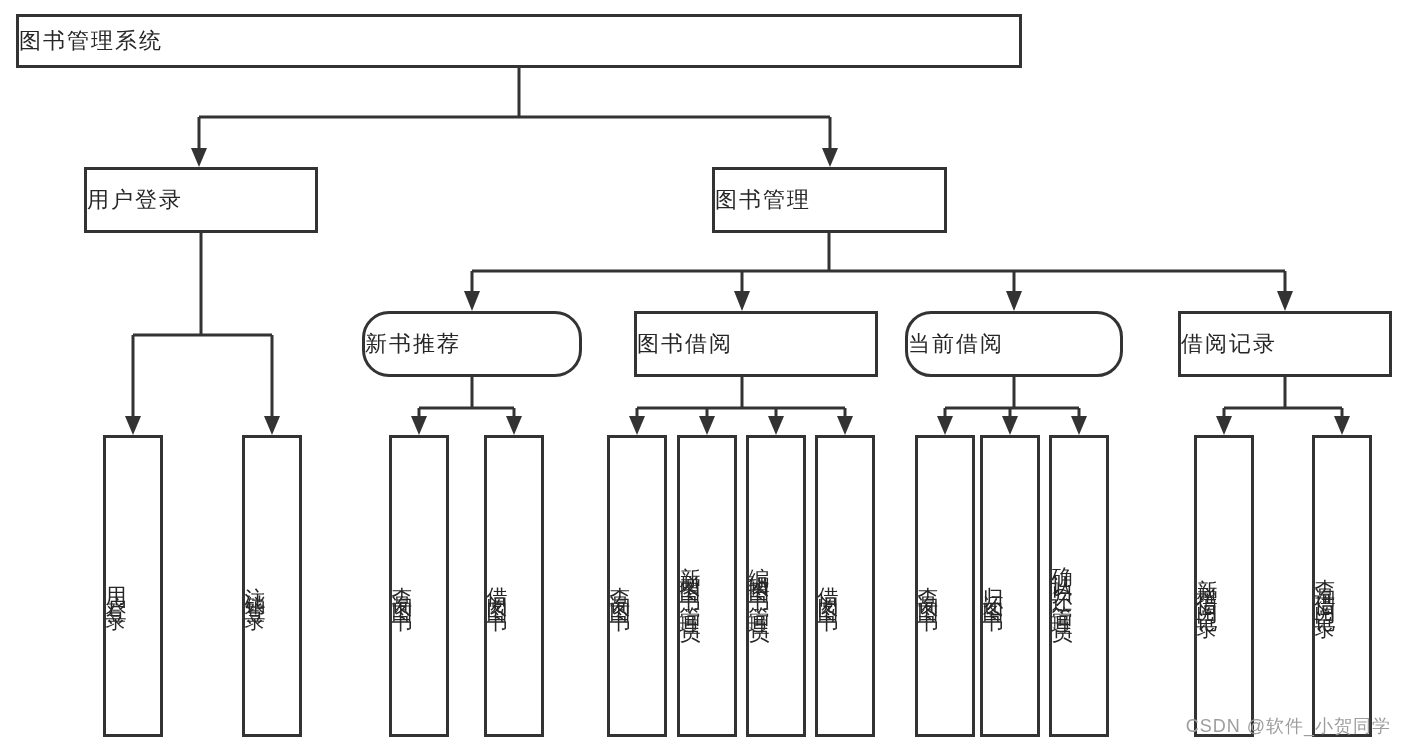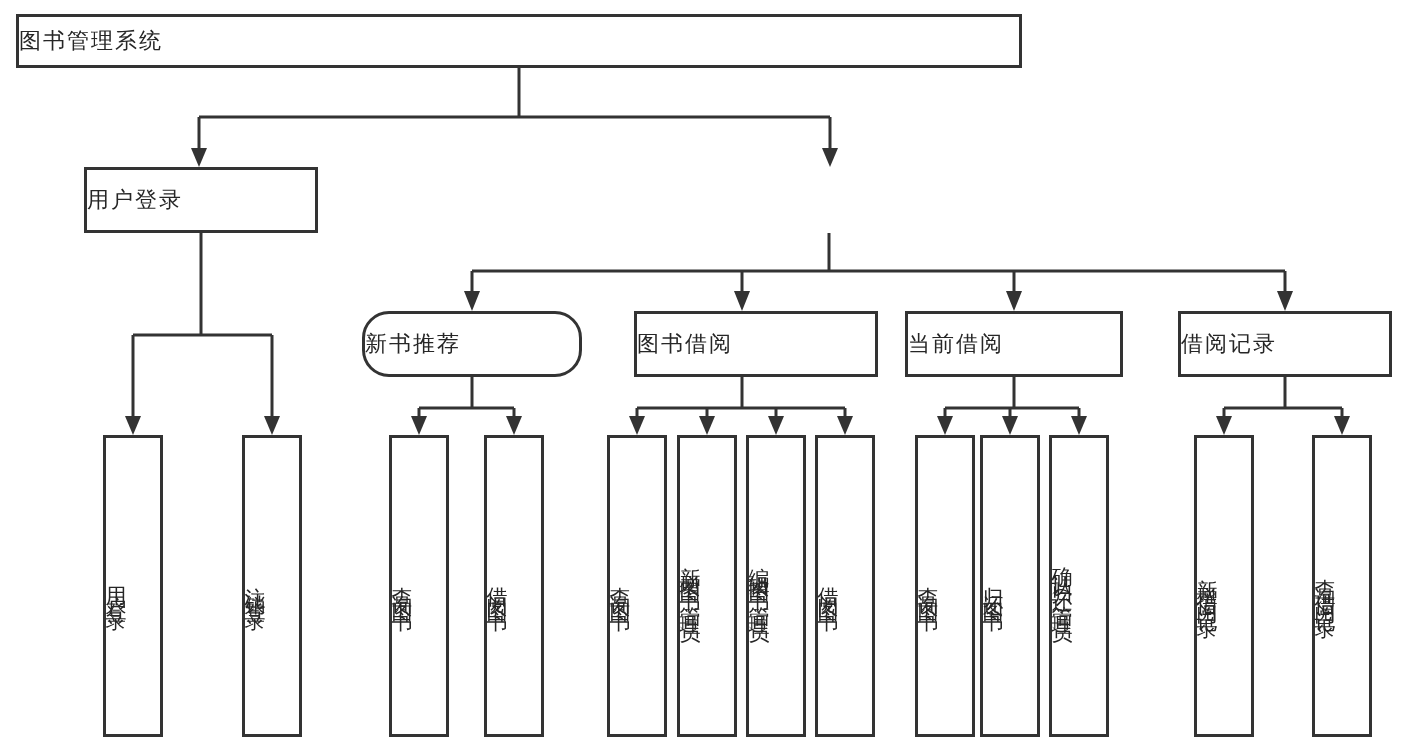--- a/index.html
+++ b/index.html
@@ -131,28 +131,31 @@
       <polygon points="1334,416 1350,416 1342,435"></polygon>
   </svg>
 
   <div class="node" style="left:16px; top:14px; width:1006px; height:54px;">
     <span>图书管理系统</span>
   </div>
 
   <div class="node" style="left:84px; top:167px; width:234px; height:66px;">
     <span>用户登录</span>
   </div>
+  <div class="node" style="left:712px; top:167px; width:235px; height:66px;">
+    <span>图书管理</span>
+  </div>
 
   <div class="node" style="left:362px; top:311px; width:220px; height:66px;border-radius:27px;">
     <span>新书推荐</span>
   </div>
   <div class="node" style="left:634px; top:311px; width:244px; height:66px;">
     <span>图书借阅</span>
   </div>
-  <div class="node" style="left:905px; top:311px; width:218px; height:66px;">
+  <div class="node" style="left:905px; top:311px; width:218px; height:66px;border-radius:26px;">
     <span>当前借阅</span>
   </div>
   <div class="node" style="left:1178px; top:311px; width:214px; height:66px;">
     <span>借阅记录</span>
   </div>
 
   <div class="node v" style="left:103px;">
     <span>用户登录</span>
   </div>
   <div class="node v" style="left:242px;">
@@ -189,13 +192,14 @@
     <span>确认归还（管理员）</span>
   </div>
 
   <div class="node v" style="left:1194px;">
     <span>新增借阅记录</span>
   </div>
   <div class="node v" style="left:1312px;">
     <span>查询借阅记录</span>
   </div>
 
+  <div class="watermark">CSDN @软件_小贺同学</div>
 </div>
 
 </body></html>

